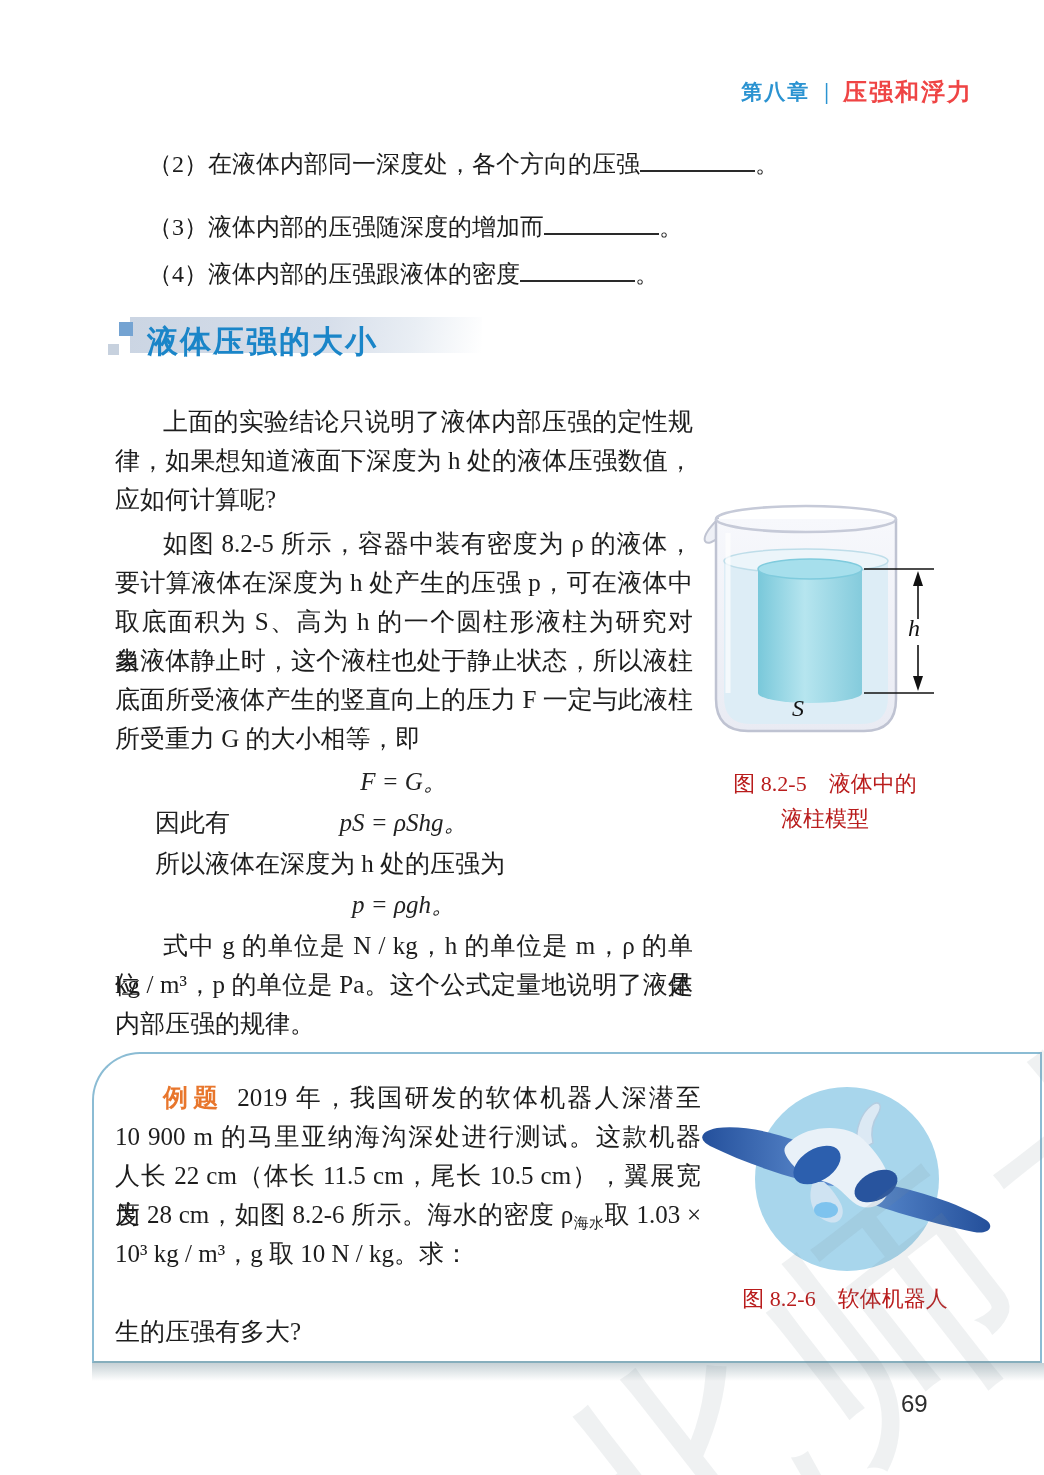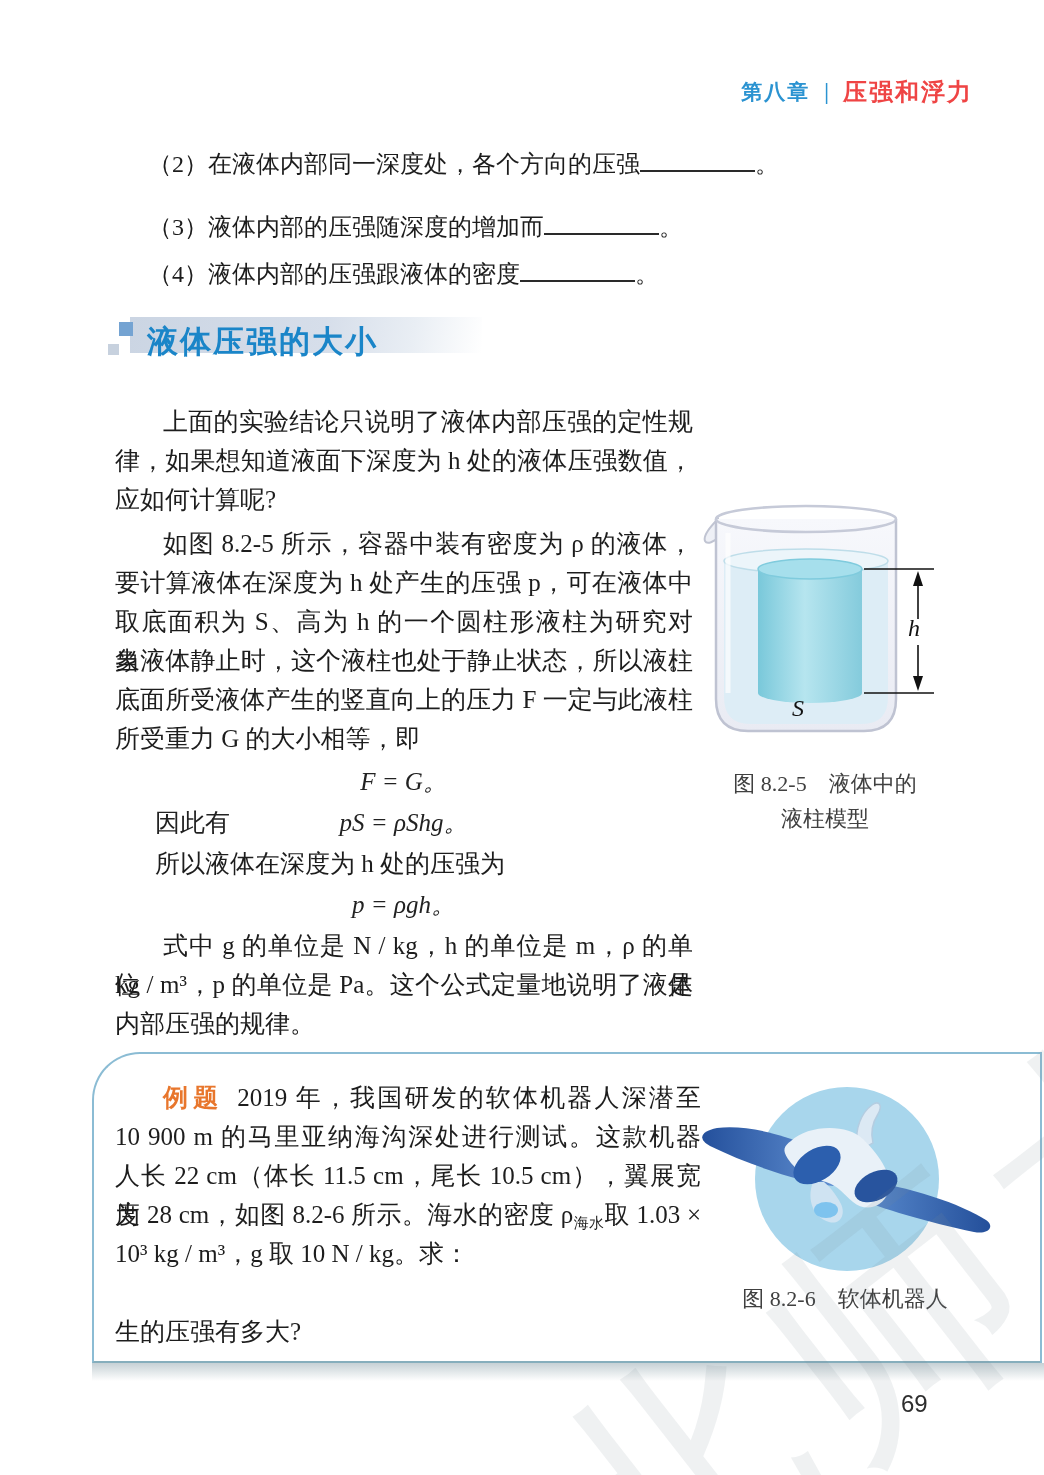--- a/index.html
+++ b/index.html
@@ -46,21 +46,21 @@
   .lead-indent{text-indent:40px;}
   .eqrow{position:absolute; left:115px; width:578px; height:39px; line-height:39px; font-size:25px;}
   .eqrow .lead{position:absolute;left:40px;top:0;font-style:normal;}
   .eqrow .eq{display:block;text-align:center;font-style:italic;}
   .subsmall{font-size:15px; vertical-align:-5px;}
   
   .fig1{position:absolute;left:702px;top:503px;width:250px;height:265px;}
   .fig-label{position:absolute;font-size:24px;font-style:italic;color:#111;font-family:"Liberation Serif",serif;}
   .h-label{left:206px;top:112px;}
   .s-label{left:90px;top:192px;}
-  .fig-caption{position:absolute;text-align:center;font-size:22px;color:#404040;line-height:35px;}
+  .fig-caption{position:absolute;text-align:center;font-size:22px;color:#b91c1c;line-height:35px;}
   .cap1{left:700px;top:766px;width:250px;}
   
   .example-box{
     position:absolute; left:92px; top:1052px; width:950px; height:311px;
     border:2px solid #8bbcd4; border-right:none;
     border-radius:48px 0 0 0; box-sizing:border-box;
     border-bottom-color:#86aebc;
   }
   .box-right-edge{position:absolute;left:1040px;top:1052px;width:2px;height:311px;background:#8bbcd4;}
   .box-shadow{

